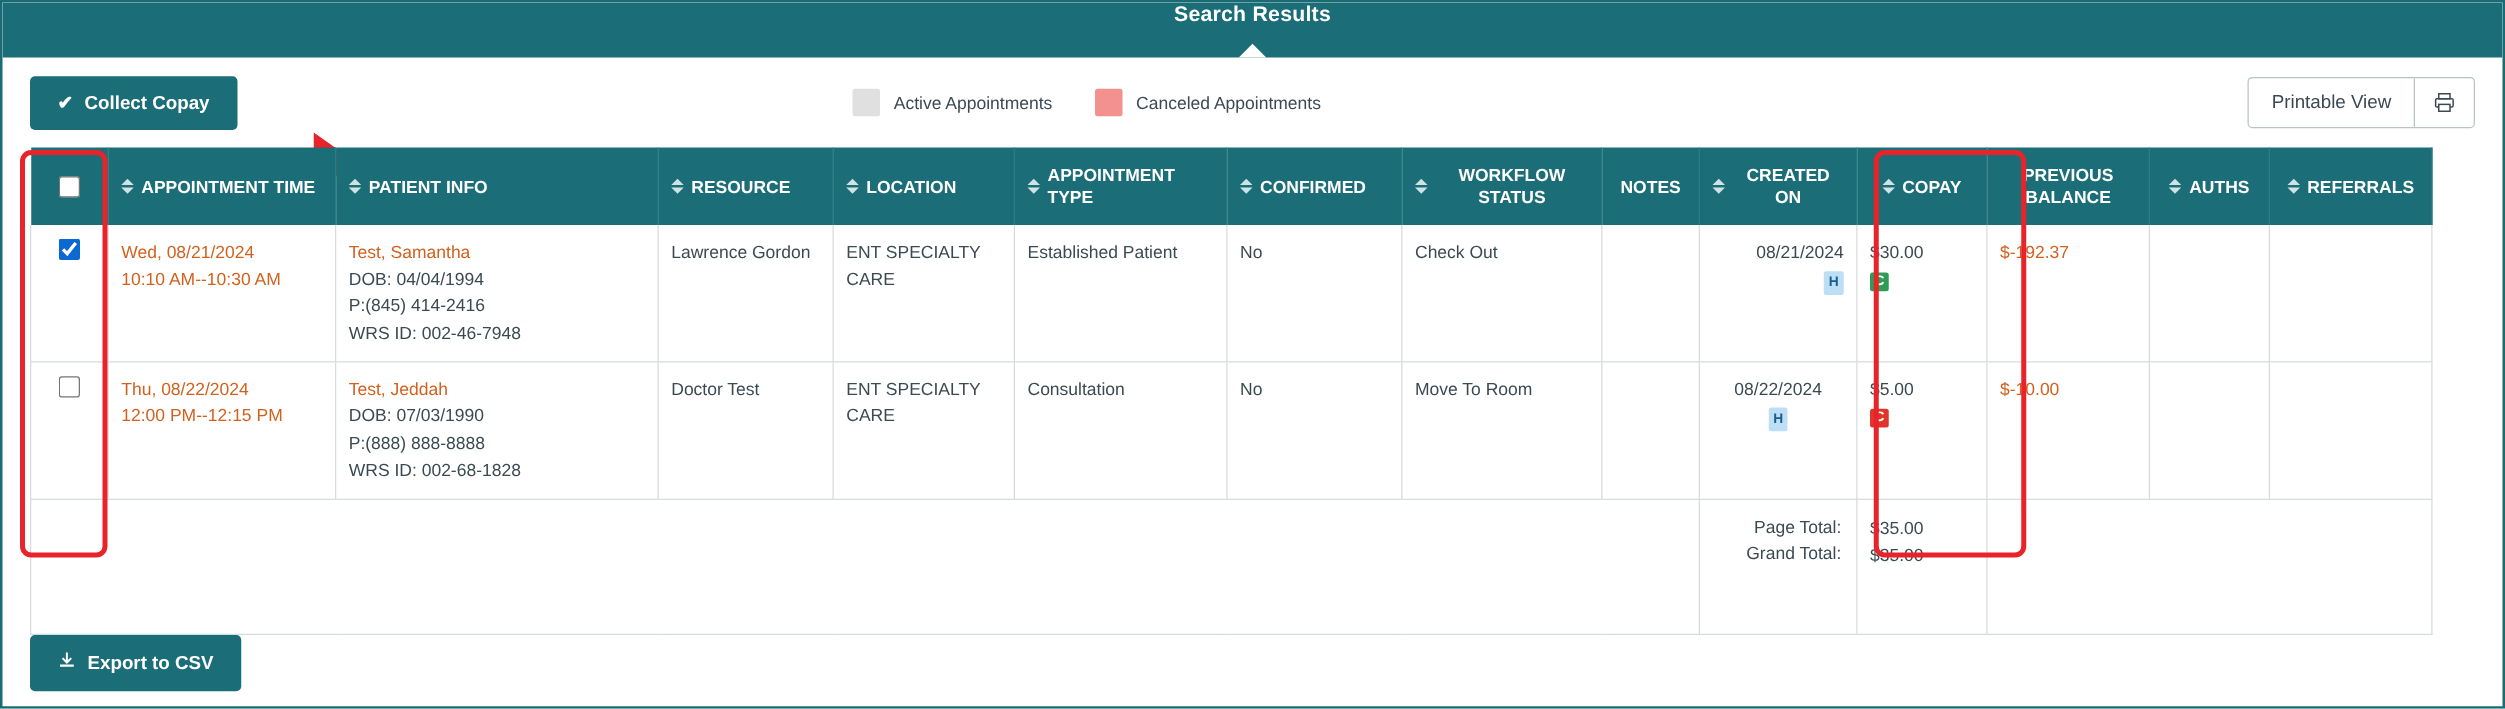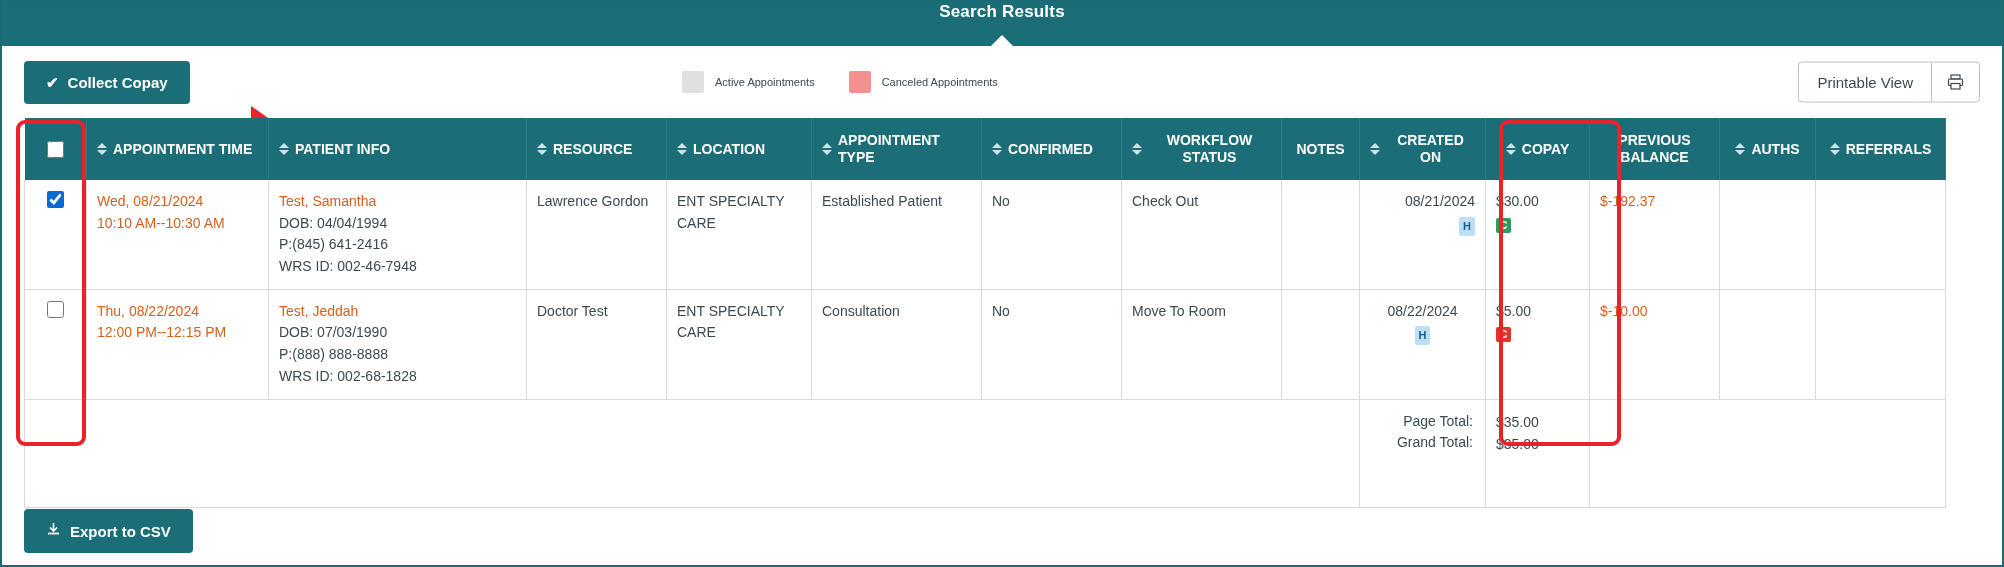--- a/index.html
+++ b/index.html
@@ -80,21 +80,21 @@
     pointer-events: none;
   }
   .legend {
     position: absolute;
     left: 680px;
     top: 50%;
     transform: translateY(-50%);
     display: flex;
     align-items: center;
     gap: 34px;
-    font-size: 11px;
+    font-size: 14px;
     color: #3b4a52;
   }
   .legend-item { display: flex; align-items: center; gap: 11px; }
   .swatch { width: 22px; height: 22px; border-radius: 2px; display: inline-block; }
   .sw-active { background: #e0e0e0; }
   .sw-cancel { background: #f3918e; }
   .printable-wrap {
     position: absolute;
     right: 22px;
     top: 50%;
@@ -435,21 +435,21 @@
           <td class="cb-cell">
             <input type="checkbox" checked="" style="">
           </td>
           <td>
             <span class="cell-line orange">Wed, 08/21/2024</span>
             <span class="cell-line orange">10:10 AM--10:30 AM</span>
           </td>
           <td>
             <span class="cell-line orange">Test, Samantha</span>
             <span class="cell-line">DOB: 04/04/1994</span>
-            <span class="cell-line">P:(845) 641-2416</span>
+            <span class="cell-line">P:(845) 414-2416</span>
             <span class="cell-line">WRS ID: 002-46-7948</span>
           </td>
           <td>Lawrence Gordon</td>
           <td>ENT SPECIALTY CARE</td>
           <td>Established Patient</td>
           <td>No</td>
           <td>Check Out</td>
           <td></td>
           <td class="center" style="text-align:right">
             <span class="cell-line">08/21/2024</span>

